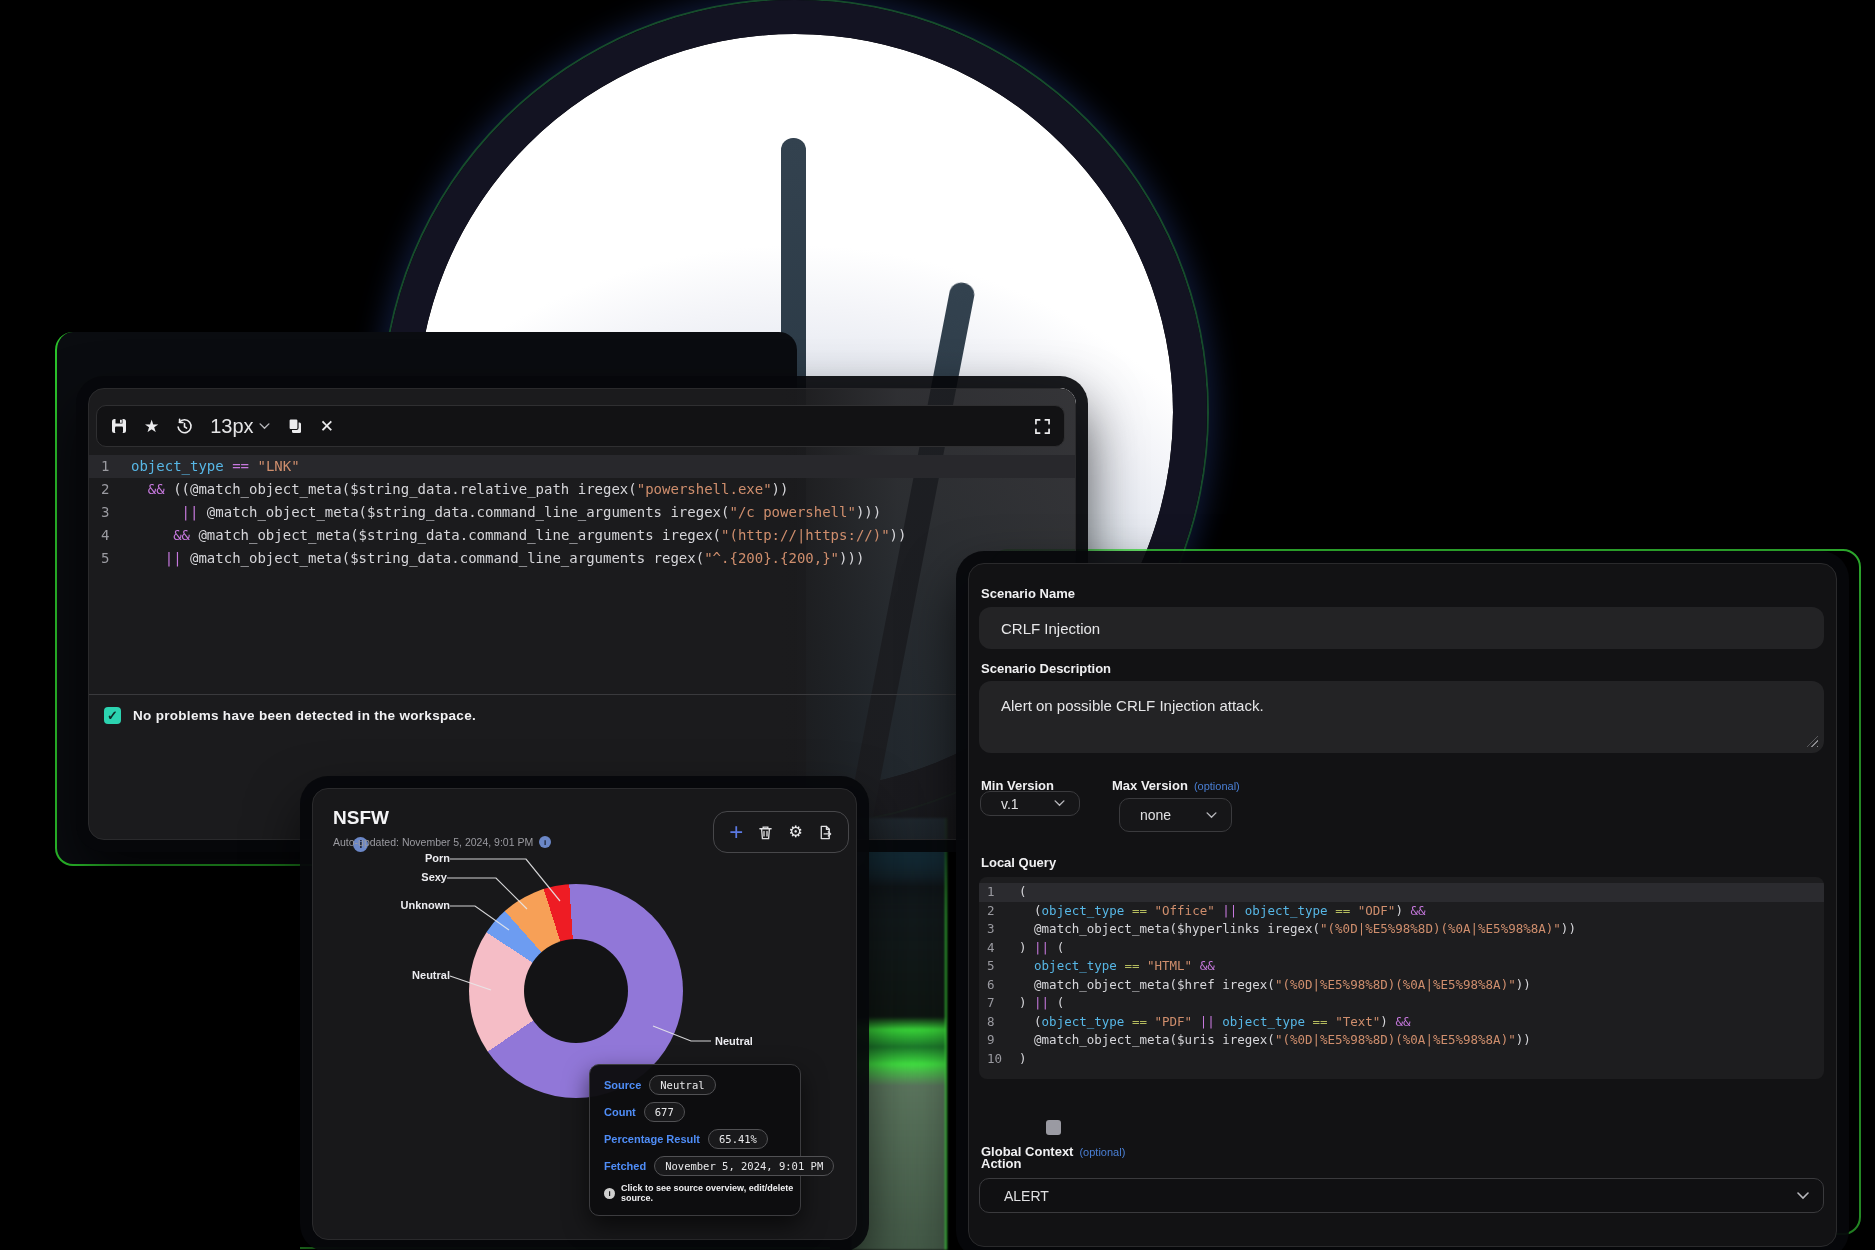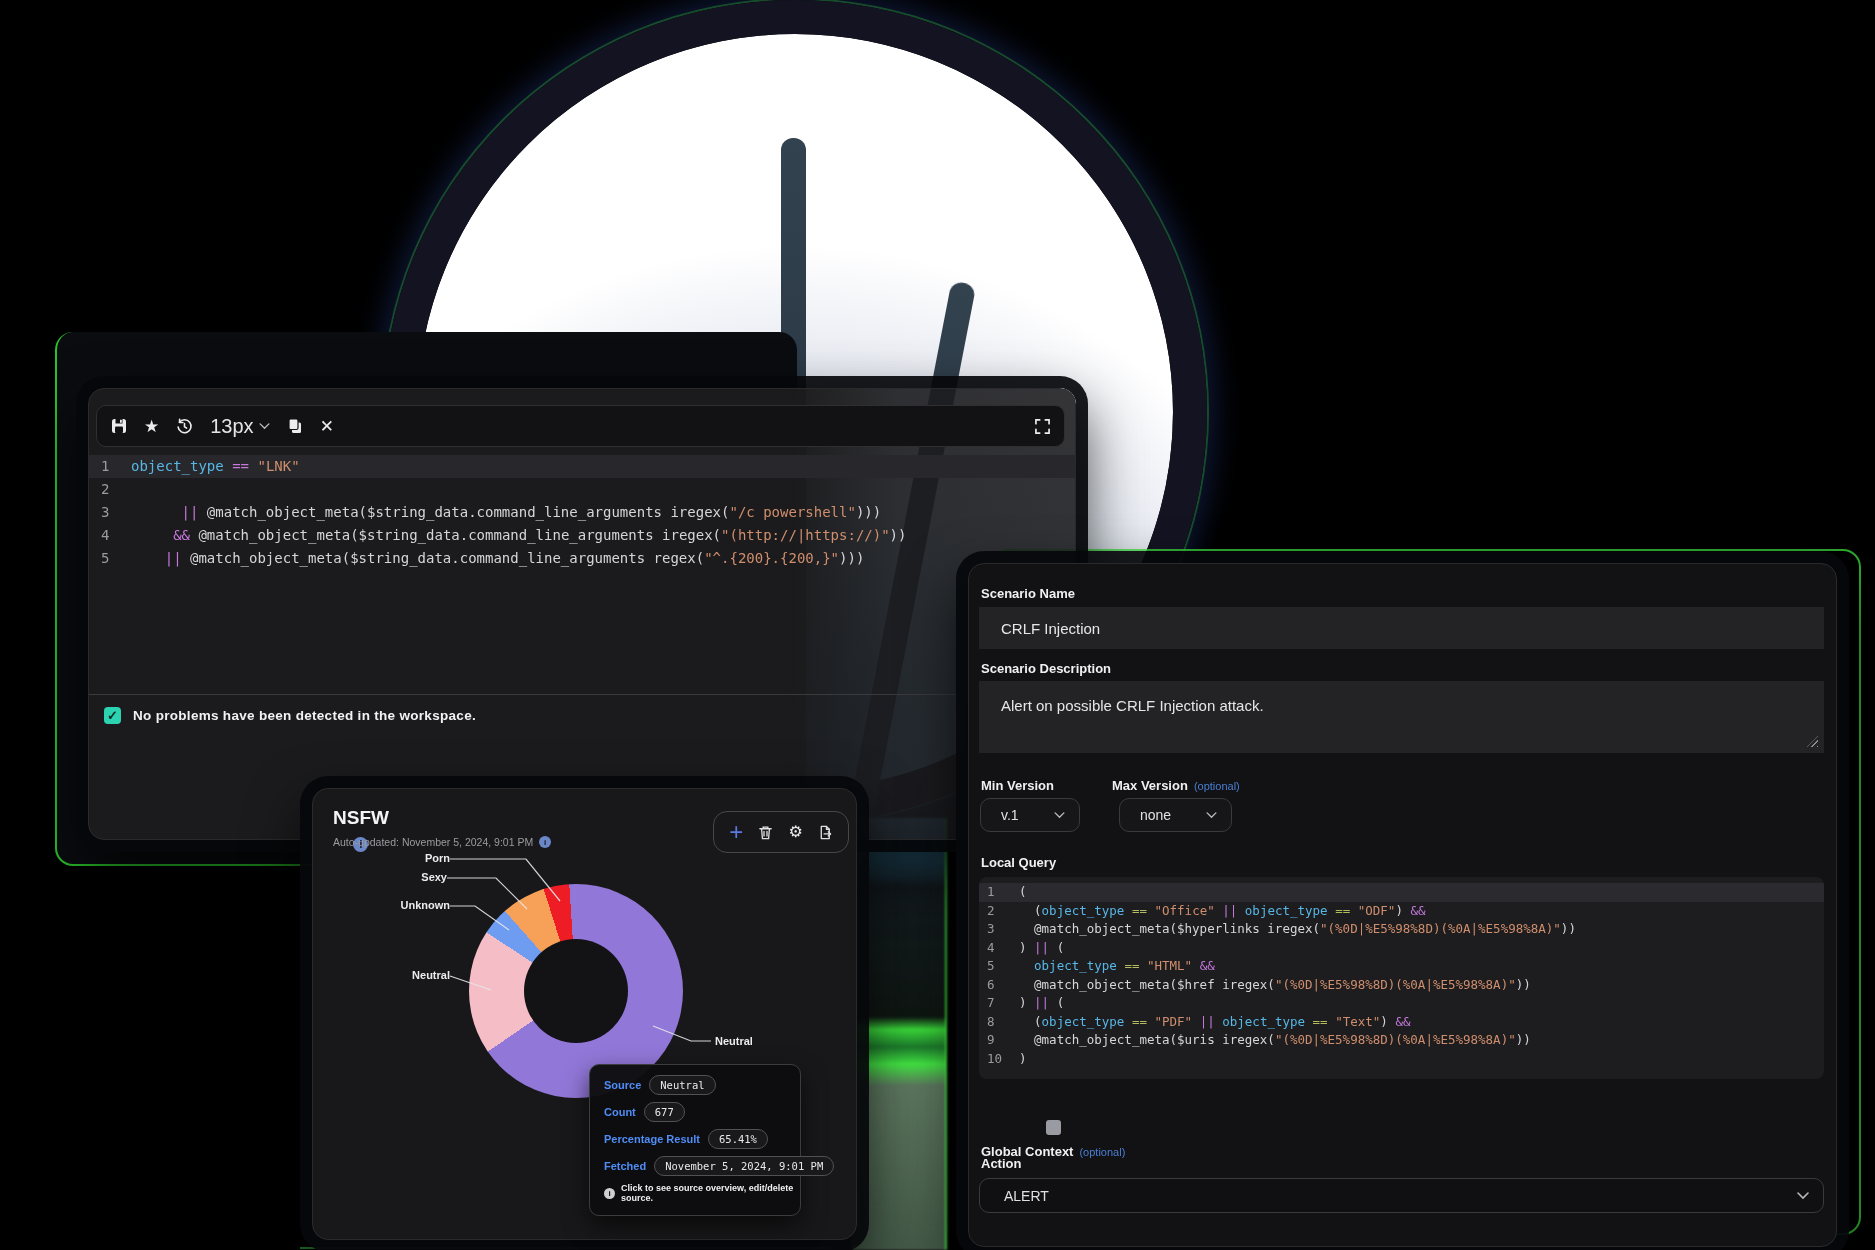--- a/index.html
+++ b/index.html
@@ -86,21 +86,21 @@
     border:1.5px solid #515154;border-radius:999px;padding:3px 10px;white-space:nowrap;}
   .tip-footer{display:flex;align-items:center;gap:6px;margin-top:4px;}
   .tip-footer .info-dot{width:11px;height:11px;border-radius:50%;background:#cfcfcf;color:#0c0c0e;
     font-size:8px;font-weight:bold;display:inline-flex;align-items:center;justify-content:center;flex:none;}
   .tip-footer span.txt{font-size:9px;font-weight:bold;color:#f0f0f2;}
 
   
   .form-panel{left:968px;top:563px;width:867px;height:682px;background:#121214;z-index:5;}
   .f-label{position:absolute;font-size:13px;font-weight:bold;color:#f0f0f2;display:flex;gap:6px;align-items:baseline;}
   .opt{color:#4a7fd4;font-weight:normal;font-size:11px;}
-  .f-input{position:absolute;left:10px;width:845px;background:#232325;border-radius:0;
+  .f-input{position:absolute;left:10px;width:845px;background:#232325;border-radius:12px;
     box-sizing:border-box;color:#e6e6e8;font-size:15px;display:flex;align-items:center;padding-left:22px;}
   .f-select{position:absolute;background:#161618;border:1.5px solid #3a3a3d;border-radius:10px;
     box-sizing:border-box;color:#e0e0e2;font-size:14px;display:flex;align-items:center;
     justify-content:space-between;padding:0 14px 0 20px;cursor:pointer;}
   .grip{position:absolute;right:6px;bottom:6px;width:11px;height:11px;
     background:repeating-linear-gradient(135deg,transparent 0 2.5px,#8a8a8e 2.5px 4px);
     clip-path:polygon(100% 0,100% 100%,0 100%);}
   .qblock{position:absolute;left:10px;top:313px;width:845px;height:202px;background:#1d1d1f;
     border-radius:8px;padding-top:6px;box-sizing:border-box;overflow:hidden;
     font-family:"DejaVu Sans Mono",monospace;font-size:12.5px;}
@@ -158,21 +158,21 @@
       <span class="tbtn glyph">✕</span>
       <span class="spacer"></span>
       <span class="tbtn">
         <svg width="15" height="15" viewBox="0 0 16 16" stroke="#ececee" stroke-width="1.8" fill="none" stroke-linecap="round">
             <path d="M1 5V1h4M11 1h4v4M15 11v4h-4M5 15H1v-4"></path>
           </svg>
       </span>
     </div>
     <div class="codearea" id="editor-main">
         <div class="crow active"><span class="gut">1</span><span class="cd"><span class="tk-v">object_type</span><span class="tk-p"> </span><span class="tk-o">==</span><span class="tk-p"> </span><span class="tk-s">"LNK"</span></span></div>
-        <div class="crow"><span class="gut">2</span></div>
+        <div class="crow"><span class="gut">2</span><span class="cd"><span class="tk-p">  </span><span class="tk-o">&amp;&amp;</span><span class="tk-p"> ((@match_object_meta($string_data.relative_path iregex(</span><span class="tk-s">"powershell.exe"</span><span class="tk-p">))</span></span></div>
         <div class="crow"><span class="gut">3</span><span class="cd"><span class="tk-p">      </span><span class="tk-o">||</span><span class="tk-p"> @match_object_meta($string_data.command_line_arguments iregex(</span><span class="tk-s">"/c powershell"</span><span class="tk-p">)))</span></span></div>
         <div class="crow"><span class="gut">4</span><span class="cd"><span class="tk-p">     </span><span class="tk-o">&amp;&amp;</span><span class="tk-p"> @match_object_meta($string_data.command_line_arguments iregex(</span><span class="tk-s">"(http://|https://)"</span><span class="tk-p">))</span></span></div>
         <div class="crow"><span class="gut">5</span><span class="cd"><span class="tk-p">    </span><span class="tk-o">||</span><span class="tk-p"> @match_object_meta($string_data.command_line_arguments regex(</span><span class="tk-s">"^.{200}.{200,}"</span><span class="tk-p">)))</span></span></div>
       </div>
     <div class="divider"></div>
     <div class="problems">
       <span class="checkbox">✓</span>
       <span class="problems-text">No problems have been detected in the workspace.</span>
     </div>
   </section>
@@ -255,21 +255,21 @@
       <span>Scenario Description</span>
     </span>
     <div class="f-input" style="top:117px;height:72px;align-items:flex-start;padding-top:16px">
       <span>Alert on possible CRLF Injection attack.</span>
       <span class="grip"></span>
     </div>
 
     <span class="f-label" style="left:12px;top:214px">
       <span>Min Version</span>
     </span>
-    <div class="f-select" style="left:11px;top:234px;width:100px;height:34px">
+    <div class="f-select" style="left:11px;top:227px;width:100px;height:25px">
       <span>v.1</span>
       <svg width="11" height="7" viewBox="0 0 12 8">
           <path d="M1 1l5 5 5-5" stroke="#b8b8bc" stroke-width="1.6" fill="none" stroke-linecap="round"></path>
         </svg>
     </div>
 
     <span class="f-label" style="left:143px;top:214px">
       <span>Max Version</span>
       <span class="opt">(optional)</span>
     </span>

